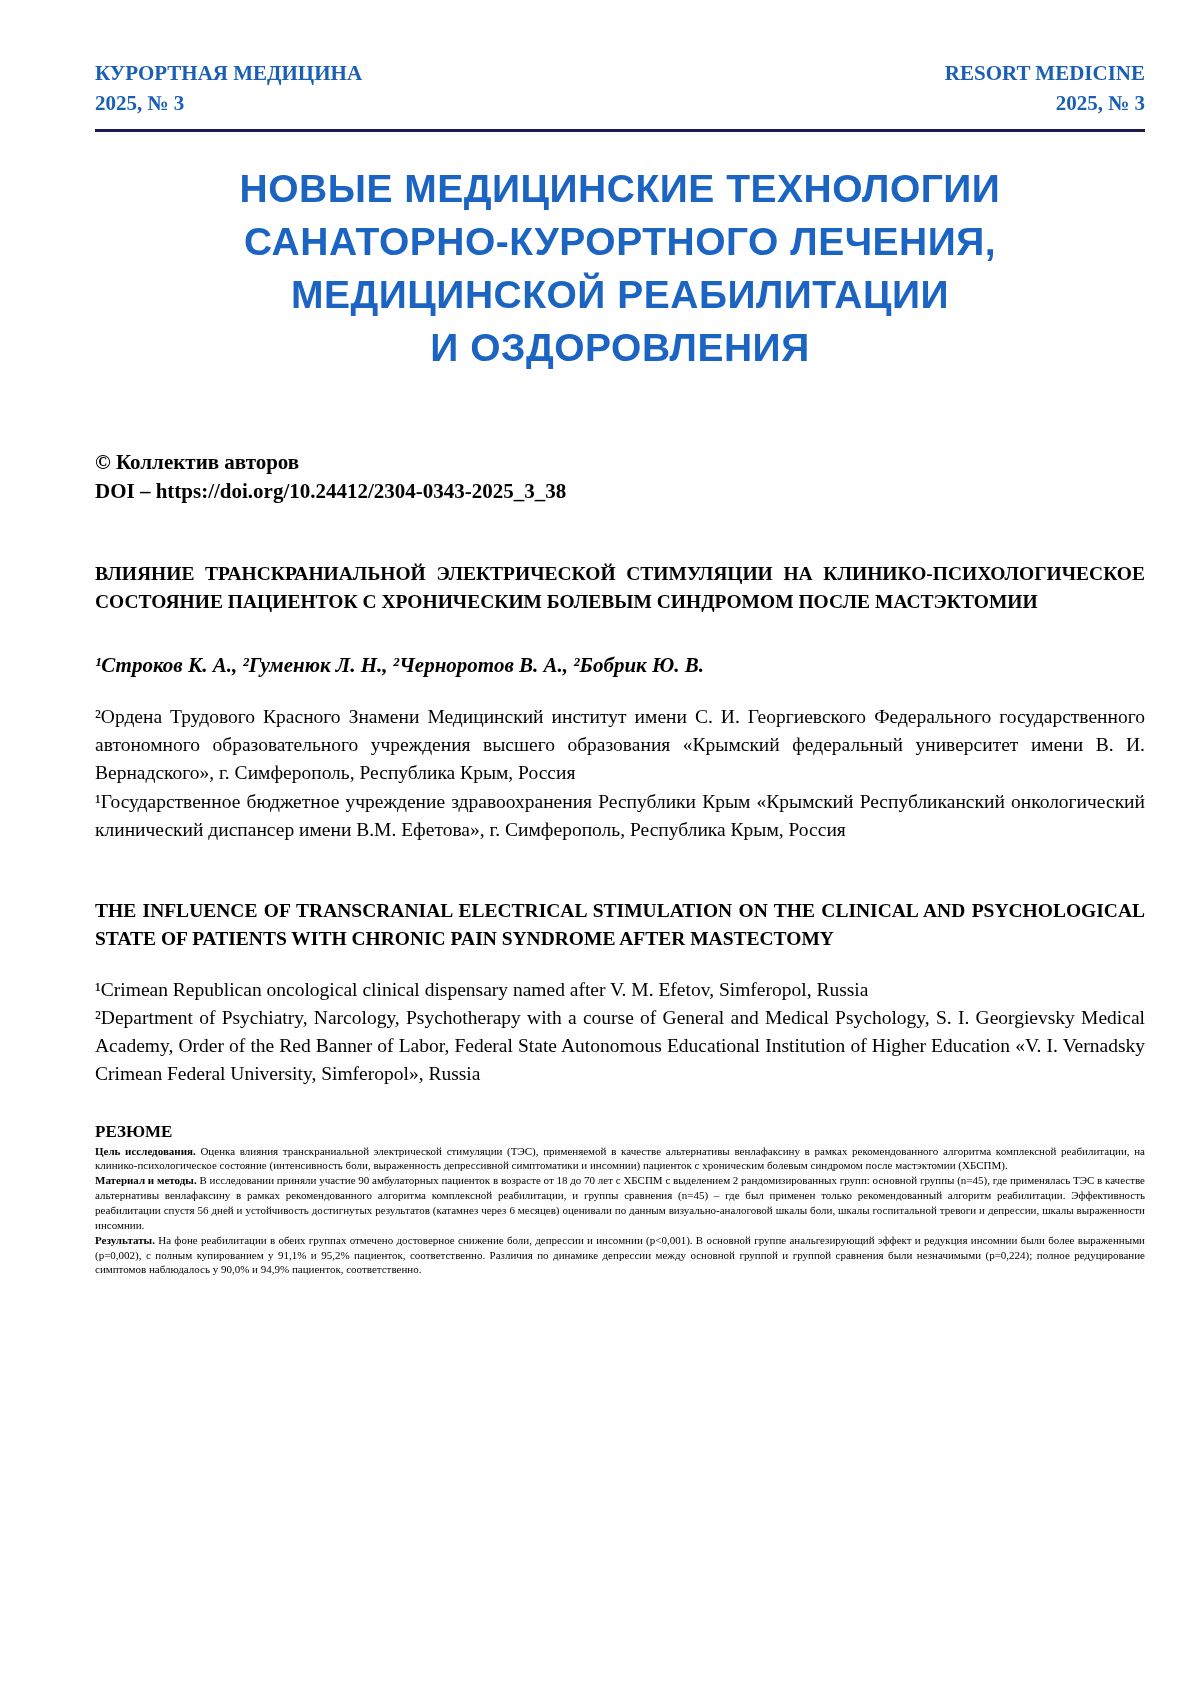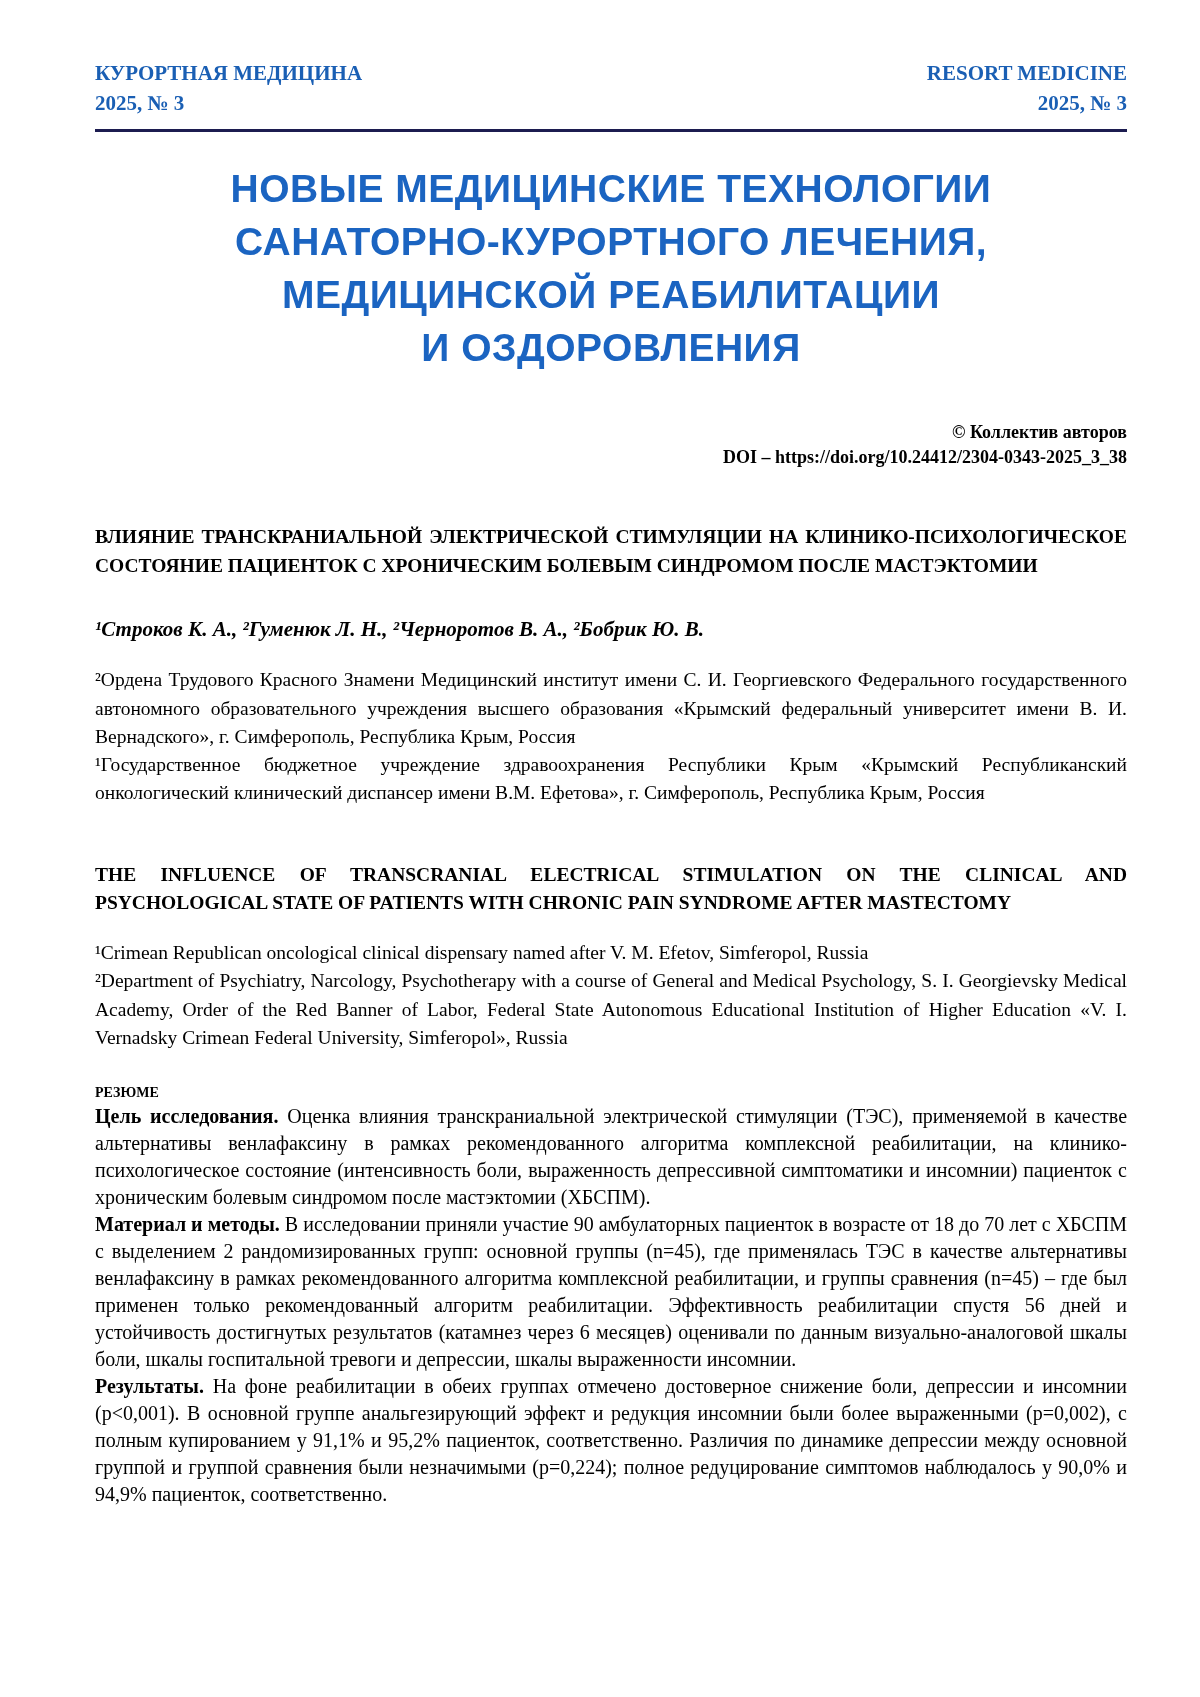--- a/index.html
+++ b/index.html
@@ -7,21 +7,21 @@
     padding: 0;
     background: #ffffff;
   }
   .page {
     position: relative;
     width: 1200px;
     height: 1697px;
     margin: 0 auto;
     background: #ffffff;
     box-sizing: border-box;
-    padding: 58px 73px 0 95px;
+    padding: 58px 55px 0 95px;
     overflow: hidden;
     font-family: "Liberation Serif", "DejaVu Serif", serif;
     color: #000000;
   }
   .masthead {
     display: flex;
     justify-content: space-between;
     align-items: flex-start;
     font-weight: bold;
     font-size: 21px;
@@ -38,25 +38,24 @@
     margin: 30px 0 0 0;
     text-align: center;
     font-family: "Liberation Sans", "DejaVu Sans", sans-serif;
     font-weight: bold;
     font-size: 39px;
     line-height: 1.36;
     letter-spacing: 0.5px;
     color: var(--accent-blue, #1B64C1);
   }
   .meta {
-    margin-top: 46px;
+    margin-top: 74px;
     font-weight: bold;
-    font-size: 18px;
+    font-size: 21px;
     line-height: 1.4;
-    text-align: right;
   }
   .article-title {
     margin-top: 53px;
     font-weight: bold;
     font-size: 19.5px;
     line-height: 1.45;
     text-align: justify;
   }
   .authors {
     margin-top: 34px;
@@ -68,26 +67,26 @@
   .affiliations {
     margin-top: 22px;
     font-size: 19.5px;
     line-height: 1.45;
     text-align: justify;
   }
   .affiliations p { margin: 0; }
   .resume-heading {
     margin-top: 32px;
     font-weight: bold;
-    font-size: 14px;
+    font-size: 17px;
     line-height: 1.35;
   }
   .resume p {
     margin: 0;
-    font-size: 20px;
+    font-size: 11px;
     line-height: 1.35;
     text-align: justify;
   }
   .resume .lead { font-weight: bold; }
   .page-number {
     position: absolute;
     top: 1474px;
     left: 0;
     width: 100%;
     text-align: center;

